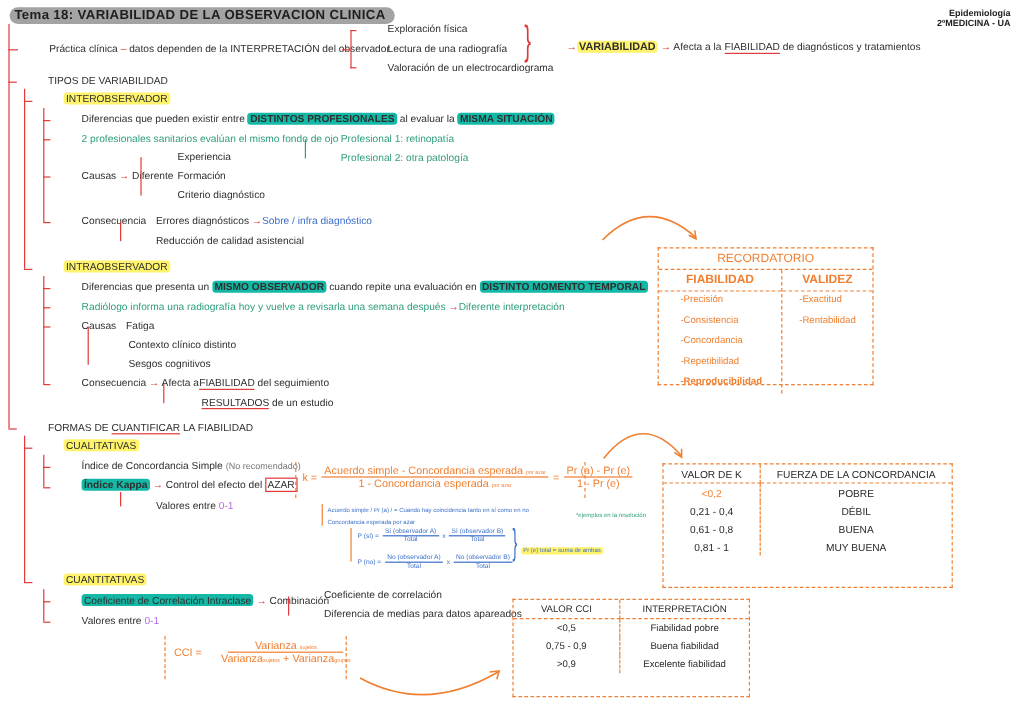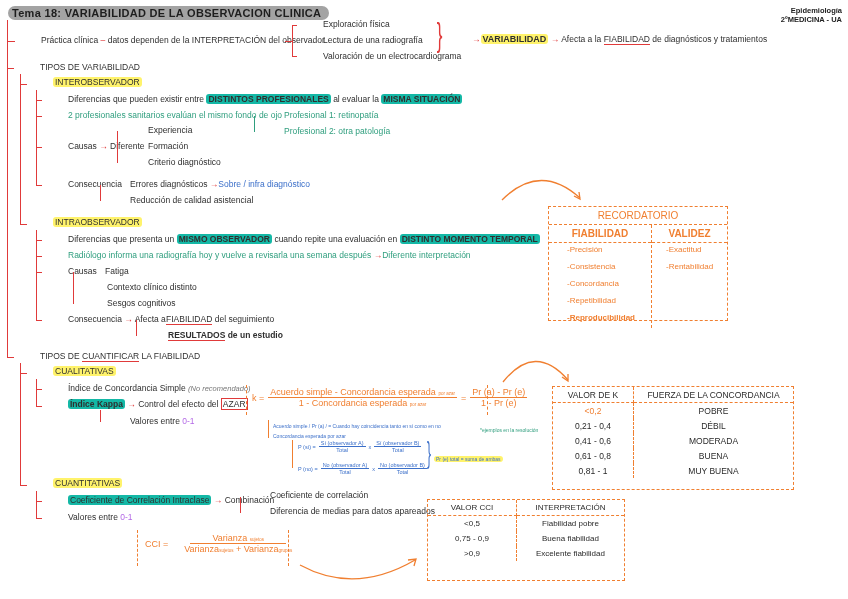--- a/index.html
+++ b/index.html
@@ -143,21 +143,21 @@
 <div class="abs t" style="left:42px;top:314px;">
   <span>Consecuencia</span>
   <span class="red">→</span>
   <span>Afecta a</span>
 </div>
 <div class="vline" style="left:136px;top:320px;height:16px;"></div>
 <div class="abs t" style="left:140px;top:314px;">
   <span class="ul-red">FIABILIDAD</span>
   <span>del seguimiento</span>
 </div>
-<div class="abs t" style="left:142px;top:330px;font-weight:bold;">
+<div class="abs t" style="left:142px;top:330px;">
   <span class="ul-red">RESULTADOS</span>
   <span>de un estudio</span>
 </div>
 
 <svg class="abs" style="left:500px;top:170px;" width="90" height="40">
   <path d="M2 30 Q 40 -8 80 28" stroke="#f07f30" stroke-width="1.3" fill="none"></path>
   <path d="M74 26 L80 29 L79 22" stroke="#f07f30" stroke-width="1.3" fill="none"></path>
 </svg>
 
 <div class="box" style="left:548px;top:206px;width:178px;height:113px;">
@@ -174,33 +174,33 @@
     <div class="rec-col right">
       <div class="rec-head">VALIDEZ</div>
       <div class="rec-item" style="padding-left:14px;">-Exactitud</div>
       <div class="rec-item" style="padding-left:14px;">-Rentabilidad</div>
     </div>
   </div>
 </div>
 
 <div class="hline" style="left:7px;top:357px;width:7px;"></div>
 <div class="abs t" style="left:14px;top:351px;">
-  <span>TIPOS DE</span>
+  <span>FORMAS DE</span>
   <span class="ul-red">CUANTIFICAR</span>
   <span>LA FIABILIDAD</span>
 </div>
 <div class="vline" style="left:20px;top:363px;height:122px;"></div>
 
 <div class="hline" style="left:20px;top:373px;width:7px;"></div>
 <div class="abs t hl-y" style="left:27px;top:366px;">CUALITATIVAS</div>
 <div class="vline" style="left:36px;top:379px;height:27px;"></div>
 <div class="hline" style="left:36px;top:389px;width:6px;"></div>
 <div class="abs t" style="left:42px;top:383px;">
   <span>Índice de Concordancia Simple</span>
-  <span style="color:#777;font-size:7.5px;font-style:italic;">(No recomendado)</span>
+  <span style="color:#777;font-size:7.5px;">(No recomendado)</span>
 </div>
 <div class="hline" style="left:36px;top:406px;width:6px;"></div>
 <div class="abs t" style="left:42px;top:399px;">
   <span class="hl-o bold">Índice Kappa</span>
   <span class="red">→</span>
   <span>Control del efecto del</span>
   <span style="border:1px solid #e03a3a;padding:0 1px;">AZAR</span>
 </div>
 <div class="vline" style="left:100px;top:410px;height:12px;"></div>
 <div class="abs t" style="left:104px;top:416px;">
@@ -273,24 +273,20 @@
     <tbody>
       <tr>
           <td class="c1 orange">&lt;0,2</td>
           <td>POBRE</td>
         </tr>
       <tr>
           <td class="c1">0,21 - 0,4</td>
           <td>DÉBIL</td>
         </tr>
       <tr>
-          <td class="c1">0,41 - 0,6</td>
-          <td>MODERADA</td>
-        </tr>
-      <tr>
           <td class="c1">0,61 - 0,8</td>
           <td>BUENA</td>
         </tr>
       <tr>
           <td class="c1">0,81 - 1</td>
           <td>MUY BUENA</td>
         </tr>
     </tbody>
   </table>
 </div>

